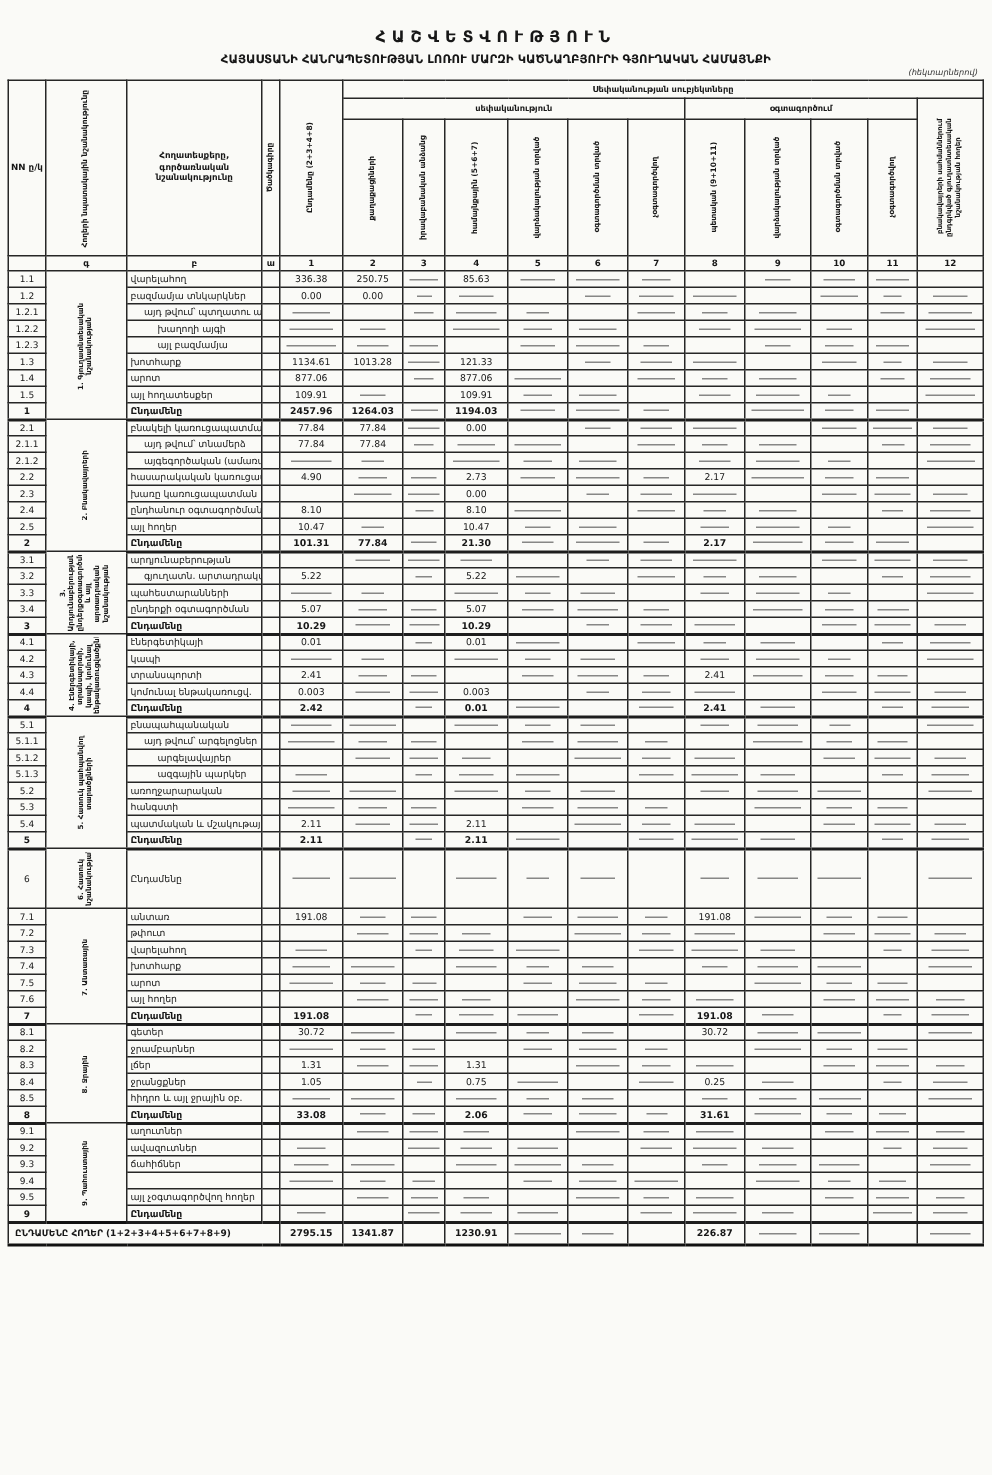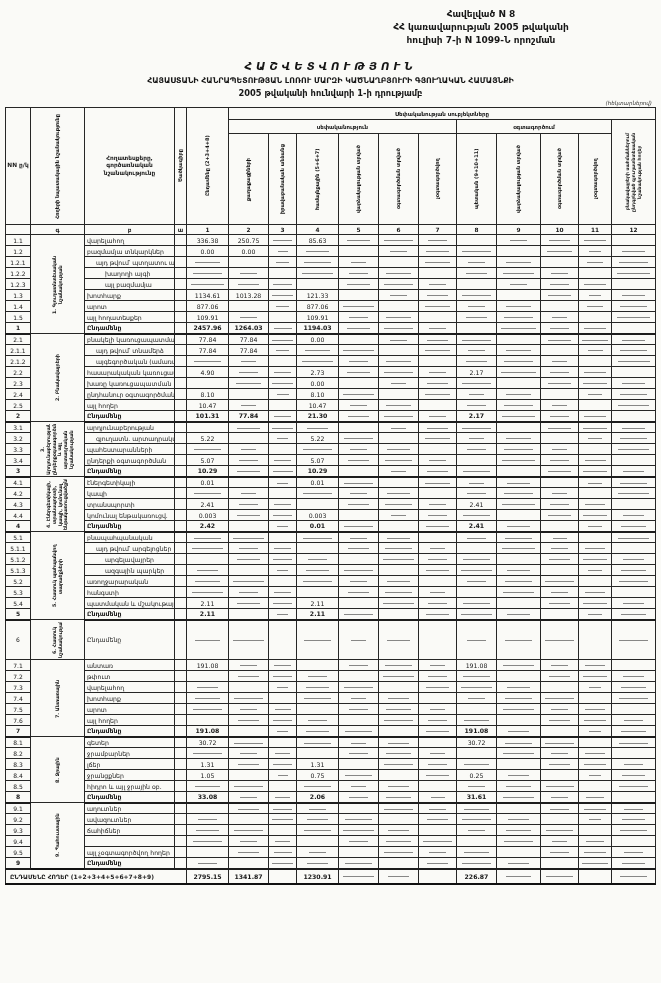--- a/index.html
+++ b/index.html
@@ -6,21 +6,21 @@
   body{
     width:661px;height:983px;
     background:#fafaf7;
     font-family:"DejaVu Sans",sans-serif;
     color:#171717;
     overflow:hidden;
   }
   .page{position:relative;width:661px;height:983px;box-sizing:border-box;padding:6px 5px;}
   .annex{width:330px;margin:2px 10px 0 auto;text-align:center;font-weight:bold;font-size:9px;line-height:1.45;}
   .titles{clear:both;text-align:center;margin-top:12px;font-weight:bold;line-height:1.5;}
-  .t1{font-size:10.5px;letter-spacing:4px;font-style:italic;}
+  .t1{font-size:10.5px;letter-spacing:4px;}
   .t2{font-size:7.8px;}
   .t3{font-size:7.8px;}
   .t4{font-size:8.3px;}
   .unit-note{text-align:right;font-size:5.5px;font-style:italic;margin:1px 4px 1px 0;color:#333;}
 
   table{border-collapse:collapse;table-layout:fixed;width:651px;margin:0 auto;}
   th,td{border:1px solid #262626;padding:0 1px;overflow:hidden;white-space:nowrap;box-sizing:border-box;}
   thead th{font-size:5.5px;font-weight:bold;text-align:center;vertical-align:middle;background:#fafaf7;}
   .hname{white-space:normal;line-height:1.3;font-size:5.8px;}
   .hsmall{height:12px;}
@@ -43,30 +43,24 @@
 
   .footer{display:flex;justify-content:space-between;align-items:flex-end;margin:26px 30px 0 6px;}
   .org{font-weight:bold;font-size:9.5px;line-height:1.5;}
   .sig{font-weight:bold;font-size:9.5px;}
 </style>
 </head>
 <body>
 
 <div class="page">
 
-  <div class="annex">
-    <div>Հավելված N 8</div>
-    <div>ՀՀ կառավարության 2005 թվականի</div>
-    <div>հուլիսի 7-ի  N 1099-Ն որոշման</div>
-  </div>
 
   <div class="titles">
     <div class="t1">ՀԱՇՎԵՏՎՈՒԹՅՈՒՆ</div>
     <div class="t2">ՀԱՅԱՍՏԱՆԻ ՀԱՆՐԱՊԵՏՈՒԹՅԱՆ ԼՈՌՈՒ ՄԱՐԶԻ ԿԱԾՆԱՂԲՅՈՒՐԻ ԳՅՈՒՂԱԿԱՆ ՀԱՄԱՅՆՔԻ</div>
-    <div class="t4">2005 թվականի հունվարի 1-ի դրությամբ</div>
   </div>
 
   <div class="unit-note">(հեկտարներով)</div>
 
   <table>
     <colgroup>
       <col style="width:25px">
         <col style="width:54px">
         <col style="width:90px">
         <col style="width:12px">

